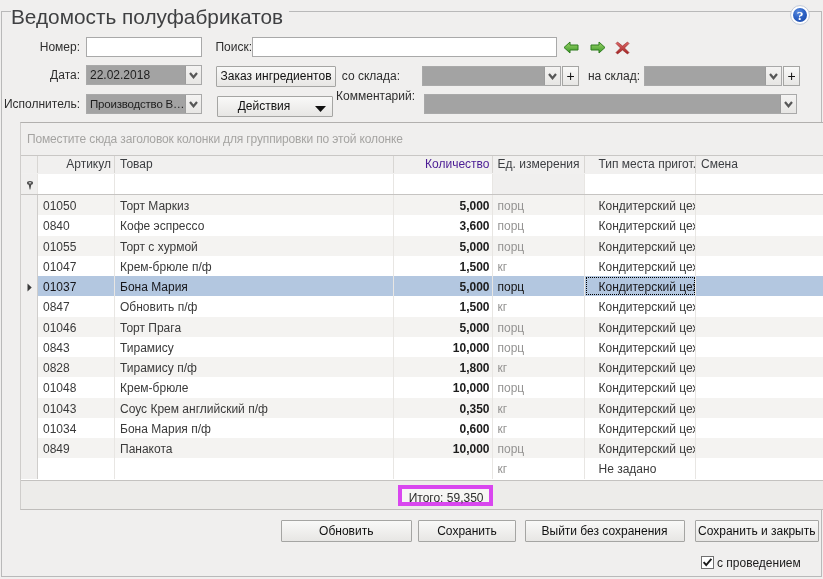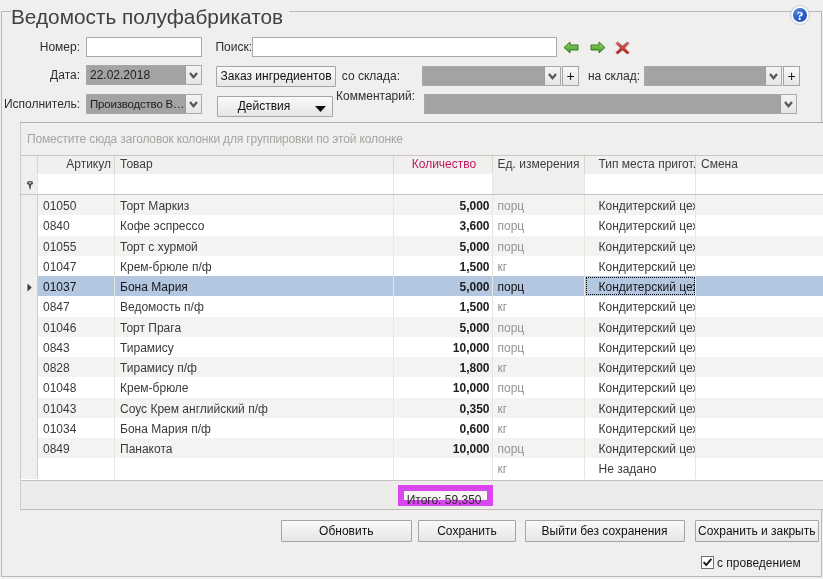--- a/index.html
+++ b/index.html
@@ -69,21 +69,21 @@
 .c2 { left:94px; width:278.5px; padding-left:5px; }
 .c3 { left:372.5px; width:99px; padding-right:2px; text-align:right; font-weight:bold; color:#1c1c1c; }
 .c4 { left:471.5px; width:92px; padding-left:5px; color:#949392; }
 .c5 { left:563.5px; width:111.5px; padding-left:14px; }
 .c6 { left:675px; width:138.5px; }
 .row .c1, .row .c2, .row .c5 { color:#3a3a3a; }
 .row.sel .c1, .row.sel .c2, .row.sel .c5 { color:#16161a; }
 .gfoot { position:absolute; left:0; bottom:0; width:100%; height:29px; background:#edecea; border-top:1px solid #c4c2c0; }
 .gfoot .fbox {
   position:absolute; left:377px; top:4px; width:94.5px; height:21px;
-  background:#f6f5f4; border:6px solid #d946ef;
+  background:#f6f5f4; border:4px solid #d946ef;
   text-align:right; padding-right:5px; line-height:19px; color:#2e2e2e; font-size:12px;
 }
 .marker { position:absolute; left:4px; top:6px; }
 .focuscell { outline:1px dotted #000; outline-offset:-2px; }
 .chk {
   left:701px; top:556px; width:13px; height:13px;
   background:#fff; border:1px solid #707070;
 }
 </style>
 </head>
@@ -182,21 +182,21 @@
       </svg>
     </span>
 </div>
 
 <div class="abs grid">
   <div class="gpanel">Поместите сюда заголовок колонки для группировки по этой колонке</div>
   <div class="ghead">
     <div class="cell c0" style="height:17px;"></div>
     <div class="cell c1" style="text-align:right; padding-right:3px;">Артикул</div>
     <div class="cell c2">Товар</div>
-    <div class="cell c3" style="font-weight:normal; color:#be185d; text-align:center; padding-left:5px;">Количество</div>
+    <div class="cell c3" style="font-weight:normal; color:#4c1d95; text-align:right; padding-left:5px;">Количество</div>
     <div class="cell c4" style="color:#3c3e42;">Ед. измерения</div>
     <div class="cell c5">Тип места пригот...</div>
     <div class="cell c6" style="padding-left:5px;">Смена</div>
   </div>
   <div class="gfilter">
     <div class="cell c0" style="height:20px;">
       <svg class="marker" style="left:4.5px; top:7px;" width="8" height="9" viewBox="0 0 8 9">
           <ellipse cx="4" cy="2" rx="3" ry="1.9" fill="#4a4a4a"></ellipse>
           <ellipse cx="4" cy="1.8" rx="1.4" ry="0.6" fill="#f6f6f6"></ellipse>
           <path d="M2.7 3.6 L5.3 3.6 L4.35 8.6 L3.65 8.6 Z" fill="#4a4a4a"></path>
@@ -255,21 +255,21 @@
         <div class="cell c1">01037</div>
         <div class="cell c2">Бона Мария</div>
         <div class="cell c3">5,000</div>
         <div class="cell c4" style="color:#141414;">порц</div>
         <div class="cell c5 focuscell">Кондитерский цех</div>
         <div class="cell c6"></div>
       </div>
 <div class="row">
         <div class="cell c0"></div>
         <div class="cell c1">0847</div>
-        <div class="cell c2">Ведомость п/ф</div>
+        <div class="cell c2">Обновить п/ф</div>
         <div class="cell c3">1,500</div>
         <div class="cell c4">кг</div>
         <div class="cell c5">Кондитерский цех</div>
         <div class="cell c6"></div>
       </div>
 <div class="row odd">
         <div class="cell c0"></div>
         <div class="cell c1">01046</div>
         <div class="cell c2">Торт Прага</div>
         <div class="cell c3">5,000</div>

